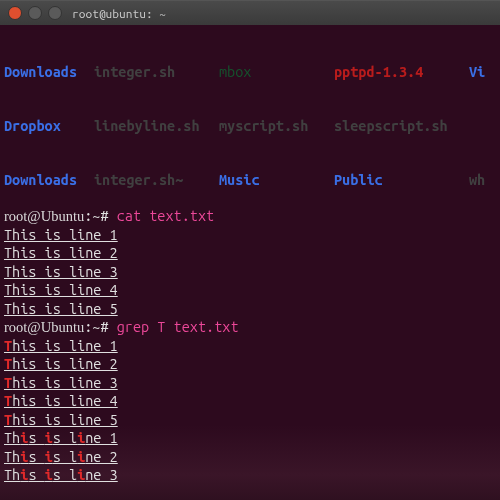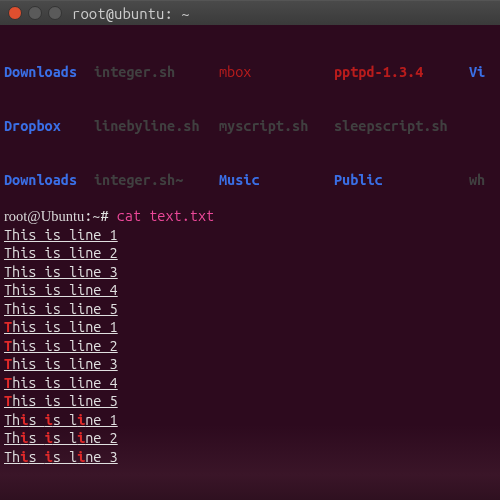--- a/index.html
+++ b/index.html
@@ -27,31 +27,31 @@
     .win-btn {
       width: 14px;
       height: 14px;
       border-radius: 50%;
       background: #5a5a5a;
       border: 1px solid #333;
     }
     .win-btn.close { background: #de4f2f; }
     .title-text {
       color: #ccc;
-      font-size: 15px;
+      font-size: 12px;
       margin-left: 4px;
     }
     .file-listing {
       padding: 2px 4px 0 4px;
       line-height: 18px;
       white-space: pre;
     }
     .fl-dir { color: #3a6fe6; font-weight: bold; }
     .fl-exec { color: #404040; font-weight: bold; }
-    .fl-file { color: #b91c1c; }
+    .fl-file { color: #14532d; }
     .fl-arch { color: #b91c1c; font-weight: bold; }
     .terminal-body {
       padding: 0 4px;
       line-height: 18.5px;
       color: #e0e0e0;
     }
     .prompt .user { color: #d9d9d9; font-family: Liberation Serif, serif; }
     .prompt .path { color: #d9d9d9; }
     .prompt .cmd { color: #ec4899; }
     .highlight-red {
@@ -88,20 +88,21 @@
 <div class="terminal-body">
   <div class="prompt"><span class="user">root@Ubuntu</span><span>:</span><span class="path">~</span><span>#</span> <span class="cmd">cat text.txt</span></div>
   <div id="cat-out">
       <div class="out-line">This is line 1</div>
       <div class="out-line">This is line 2</div>
       <div class="out-line">This is line 3</div>
       <div class="out-line">This is line 4</div>
       <div class="out-line">This is line 5</div>
     </div>
 
+  <div class="prompt"><span class="user">root@Ubuntu</span><span>:</span><span class="path">~</span><span>#</span> <span class="cmd">grep T text.txt</span></div>
   <div id="grepT-out">
       <div class="out-line"><span class="highlight-red">T</span>his is line 1</div>
       <div class="out-line"><span class="highlight-red">T</span>his is line 2</div>
       <div class="out-line"><span class="highlight-red">T</span>his is line 3</div>
       <div class="out-line"><span class="highlight-red">T</span>his is line 4</div>
       <div class="out-line"><span class="highlight-red">T</span>his is line 5</div>
     </div>
 
   <div id="grepi-out">
       <div class="out-line">Th<span class="highlight-red">i</span>s <span class="highlight-red">i</span>s l<span class="highlight-red">i</span>ne 1</div>

